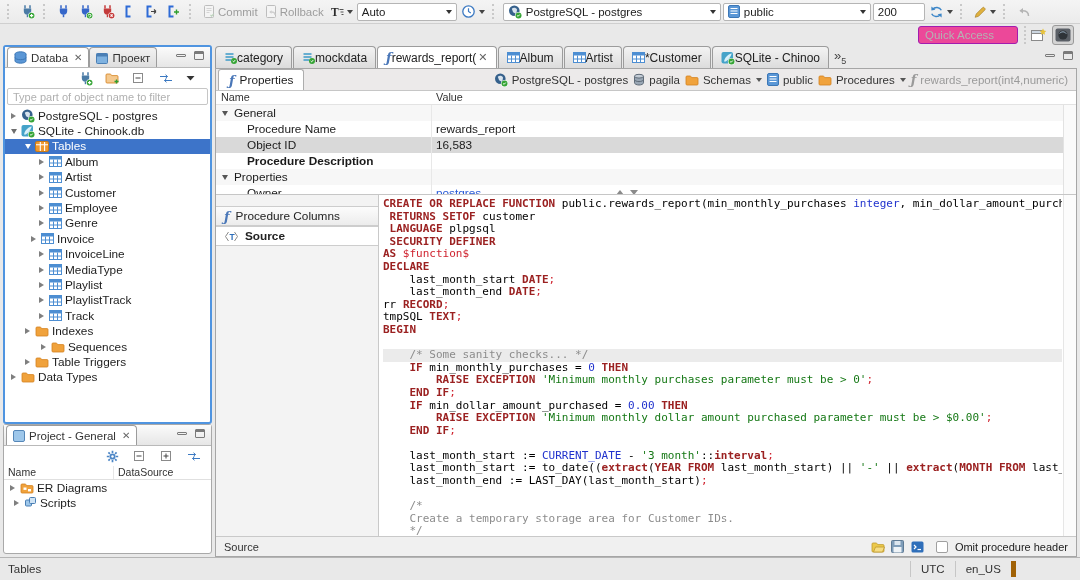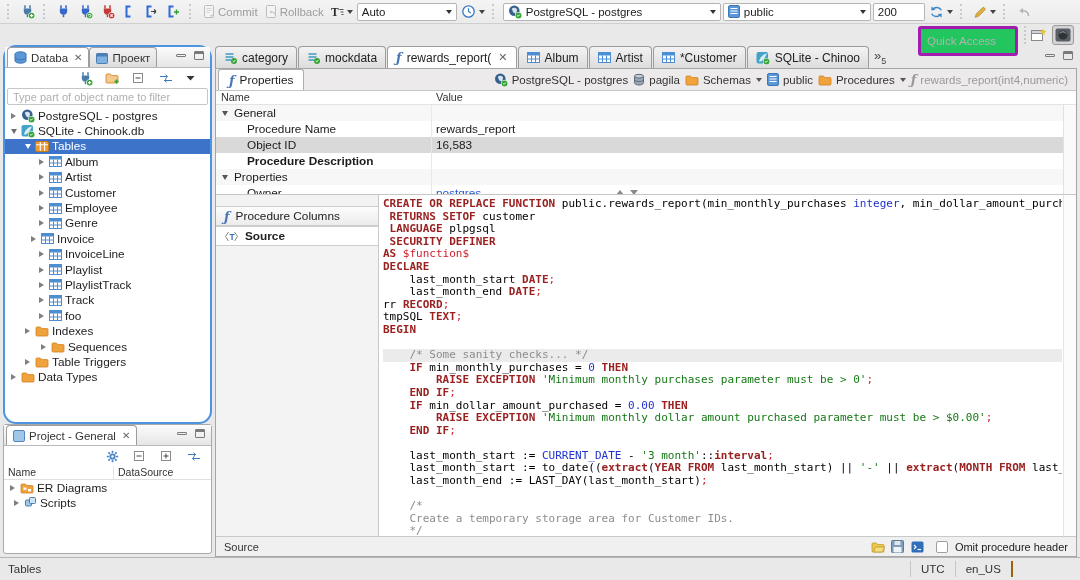--- a/index.html
+++ b/index.html
@@ -14,28 +14,28 @@
   #toolbar{position:absolute;left:0;top:0;width:1080px;height:24px;background:linear-gradient(#f4f4f4,#ebebeb);border-bottom:1px solid #cfcfcf;display:flex;align-items:center;padding:0 4px;gap:2px;white-space:nowrap}
   .tbtn{height:20px;min-width:20px;display:inline-flex;align-items:center;gap:2px;padding:0 2px;border-radius:3px;cursor:default}
   .tbtn .lbl{color:#9d9d9d;font-size:11.5px}
   .handle{width:6px;height:15px;border-left:2px dotted #c9c9c9;margin:0 3px;flex:none}
   .dd{width:0;height:0;border-left:3px solid transparent;border-right:3px solid transparent;border-top:4px solid #444;margin-left:1px}
   .combo{height:18px;background:#fff;border:1px solid #b5b5b5;border-radius:2px;display:inline-flex;align-items:center;gap:4px;padding:0 4px;font-size:11.5px;color:#222}
   .combo .carr{margin-left:auto;width:0;height:0;border-left:3.5px solid transparent;border-right:3.5px solid transparent;border-top:4.5px solid #333}
   .combo.center{justify-content:center}
   .tinput{height:18px;border:1px solid #b5b5b5;border-radius:2px;background:#fff;font-size:11.5px;padding:0 4px;font-family:inherit;color:#222}
   
-  #qa-input{position:absolute;left:918px;top:26px;width:100px;height:30px;border:3px solid #a21caf;border-radius:3px;background:#22c55e;font-size:11.5px;padding:0 6px;color:#333;font-family:inherit}
+  #qa-input{position:absolute;left:918px;top:26px;width:100px;height:18px;border:1px solid #a21caf;border-radius:3px;background:#ec4899;font-size:11.5px;padding:0 6px;color:#333;font-family:inherit}
   #qa-input::placeholder{color:#b3b3b3}
   #qa-sep{position:absolute;left:1024px;top:26px;height:18px;border-left:2px dotted #c9c9c9}
   .persp{position:absolute;top:25px;width:22px;height:20px;border:1px solid transparent;border-radius:3px;background:transparent;display:flex;align-items:center;justify-content:center}
   .persp.pressed{background:#d4d4d4;border-color:#9a9a9a}
   
   .panel{position:absolute;background:#fff}
-  #nav-panel{left:3px;top:45px;width:209px;height:379px;border:2px solid #4f94e0;border-radius:13px}
+  #nav-panel{left:3px;top:45px;width:209px;height:379px;border:2px solid #4f94e0;border-radius:3px}
   #proj-panel{left:3px;top:424px;width:209px;height:130px;border:1px solid #a9a9a9;border-radius:3px}
   .ptabs{height:21px;background:linear-gradient(#fbfbfb,#e6e6e6);border-bottom:1px solid #b9b9b9;display:flex;align-items:flex-end;padding-left:2px;position:relative}
   .ptab{height:20px;display:inline-flex;align-items:center;gap:4px;padding:0 6px;font-size:11.5px;border:1px solid #9c9c9c;border-bottom:none;border-radius:4px 4px 0 0;background:linear-gradient(#f2f2f2,#dedede);color:#333;max-width:118px;overflow:hidden;white-space:nowrap}
   .ptab.active{background:#fff;font-weight:normal}
   .tclose{font-size:10px;color:#666;margin-left:2px}
   .winbtns{position:absolute;right:6px;top:4px;display:flex;gap:8px;align-items:center}
   .win-min{width:10px;height:3px;border:1px solid #7a7a7a;border-radius:1px}
   .win-max{width:10px;height:9px;border:1px solid #7a7a7a;border-radius:1px;position:relative}
   .win-max:before{content:"";position:absolute;left:0;right:0;top:0;height:2px;background:#7a7a7a}
   .ptools{height:20px;display:flex;align-items:center;justify-content:flex-end;gap:7px;padding:0 6px;background:#fff}
@@ -48,21 +48,21 @@
   .arr.right:before{content:"";border-left:5px solid #7f7f7f;border-top:3.5px solid transparent;border-bottom:3.5px solid transparent}
   .arr.down:before{content:"";border-top:5px solid #6e6e6e;border-left:3.5px solid transparent;border-right:3.5px solid transparent}
   .arr.w.down:before{border-top-color:#fff}
   .pcols{height:14px;display:flex;font-size:10.5px;color:#333;border-bottom:1px solid #e0e0e0;background:#fff}
   .pcols span:first-child{width:110px;padding-left:4px;border-right:1px solid #e6e6e6}
   .pcols span:last-child{padding-left:4px}
   #proj-tree .trow{height:15.2px}
   
   #editor{position:absolute;left:215px;top:45px;width:862px;height:512px}
   #etabs{position:absolute;left:0;top:0;right:0;height:23px;display:flex;align-items:flex-end;white-space:nowrap}
-  .etab{height:22px;display:inline-flex;align-items:center;gap:5px;padding:0 8px;font-size:12px;border:1px solid #9c9c9c;border-bottom:none;border-radius:4px 4px 0 0;background:linear-gradient(#f3f3f3,#dcdcdc);color:#222;margin-right:1px}
+  .etab{height:22px;display:inline-flex;align-items:center;padding:0 8px;font-size:12px;border:1px solid #9c9c9c;border-bottom:none;border-radius:4px 4px 0 0;background:linear-gradient(#f3f3f3,#dcdcdc);color:#222;margin-right:1px}
   .etab.active{background:#fff}
   .etab .tclose{font-size:11px}
   #tab-overflow{font-size:13px;color:#444;margin-left:4px;align-self:center}
   #tab-overflow sub{font-size:9px}
   #etabs .winbtns{top:6px;right:4px}
   #editor-body{position:absolute;left:0;top:23px;right:0;bottom:0;border:1px solid #a6a6a6;background:#fff}
   #subrow{position:absolute;left:0;top:0;right:0;height:22px;background:#eceaea;border-bottom:1px solid #c6c6c6;display:flex;align-items:flex-end}
   #properties-tab{height:21px;display:inline-flex;align-items:center;gap:5px;padding:0 10px;margin-left:2px;background:#fff;border:1px solid #adadad;border-bottom:none;border-radius:3px 3px 0 0;font-size:11.8px}
   #breadcrumb{margin-left:auto;display:flex;align-items:center;gap:5px;padding-right:8px;font-size:11.5px;color:#333;align-self:center;white-space:nowrap}
   .bc-item{display:inline-flex;align-items:center;gap:4px}
@@ -106,21 +106,21 @@
   
   #src-footer{position:absolute;left:0;bottom:0;right:0;height:20px;background:#f0f0f0;border-top:1px solid #c9c9c9;display:flex;align-items:center;font-size:11px;color:#333;padding:0 8px;gap:7px}
   #src-footer .spacer{flex:1}
   .cb{width:12px;height:12px;border:1px solid #9f9f9f;border-radius:2px;background:#fff;display:inline-block}
   #omit-label{font-size:11px;color:#222}
   
   #statusbar{position:absolute;left:0;top:557px;width:1080px;height:23px;background:#e9e9e9;border-top:1px solid #b5b5b5;display:flex;align-items:center;font-size:11.5px;color:#333}
   #sb-left{padding-left:8px}
   .sb-cell{padding:0 10px;height:16px;display:flex;align-items:center;border-left:1px solid #c6c6c6}
   #sb-group{position:absolute;left:910px;display:flex}
-  #sb-group .sb-cell:last-child{border-right:2px solid #a16207}
+  #sb-group .sb-cell:last-child{border-right:5px solid #a16207}
 </style>
 </head>
 <body>
 
 <div id="app">
 
   <div id="toolbar">
       <span class="handle"></span>
       <span class="tbtn">
         <span class="icn">
@@ -499,20 +499,31 @@
         </div>
         <div class="trow" style="padding-left:32px">
           <span class="arr right"></span>
           <span class="icn">
             <svg width="13" height="11">
               <rect x="0.5" y="0.5" width="12" height="10" fill="#fff" stroke="#4d8ed2"></rect>
               <rect x="0.5" y="0.5" width="12" height="3" fill="#4d8ed2"></rect>
               <path d="M4.5 3.5v7M8.5 3.5v7M0.5 7h12" stroke="#4d8ed2"></path>
             </svg>
           </span>
+          <span>MediaType</span>
+        </div>
+        <div class="trow" style="padding-left:32px">
+          <span class="arr right"></span>
+          <span class="icn">
+            <svg width="13" height="11">
+              <rect x="0.5" y="0.5" width="12" height="10" fill="#fff" stroke="#4d8ed2"></rect>
+              <rect x="0.5" y="0.5" width="12" height="3" fill="#4d8ed2"></rect>
+              <path d="M4.5 3.5v7M8.5 3.5v7M0.5 7h12" stroke="#4d8ed2"></path>
+            </svg>
+          </span>
           <span>Playlist</span>
         </div>
         <div class="trow" style="padding-left:32px">
           <span class="arr right"></span>
           <span class="icn">
             <svg width="13" height="11">
               <rect x="0.5" y="0.5" width="12" height="10" fill="#fff" stroke="#4d8ed2"></rect>
               <rect x="0.5" y="0.5" width="12" height="3" fill="#4d8ed2"></rect>
               <path d="M4.5 3.5v7M8.5 3.5v7M0.5 7h12" stroke="#4d8ed2"></path>
             </svg>
@@ -522,31 +533,20 @@
         <div class="trow" style="padding-left:32px">
           <span class="arr right"></span>
           <span class="icn">
             <svg width="13" height="11">
               <rect x="0.5" y="0.5" width="12" height="10" fill="#fff" stroke="#4d8ed2"></rect>
               <rect x="0.5" y="0.5" width="12" height="3" fill="#4d8ed2"></rect>
               <path d="M4.5 3.5v7M8.5 3.5v7M0.5 7h12" stroke="#4d8ed2"></path>
             </svg>
           </span>
           <span>Track</span>
-        </div>
-        <div class="trow" style="padding-left:32px">
-          <span class="arr right"></span>
-          <span class="icn">
-            <svg width="13" height="11">
-              <rect x="0.5" y="0.5" width="12" height="10" fill="#fff" stroke="#4d8ed2"></rect>
-              <rect x="0.5" y="0.5" width="12" height="3" fill="#4d8ed2"></rect>
-              <path d="M4.5 3.5v7M8.5 3.5v7M0.5 7h12" stroke="#4d8ed2"></path>
-            </svg>
-          </span>
-          <span>foo</span>
         </div>
         <div class="trow" style="padding-left:18px">
           <span class="arr right"></span>
           <span class="icn">
             <svg width="14" height="12">
               <path d="M1 3a1 1 0 0 1 1-1h3.2L7 3.6h5a1 1 0 0 1 1 1V10a1 1 0 0 1-1 1H2a1 1 0 0 1-1-1z" fill="#f0a23c" stroke="#d3821f" stroke-width="0.8"></path>
             </svg>
           </span>
           <span>Indexes</span>
         </div>

